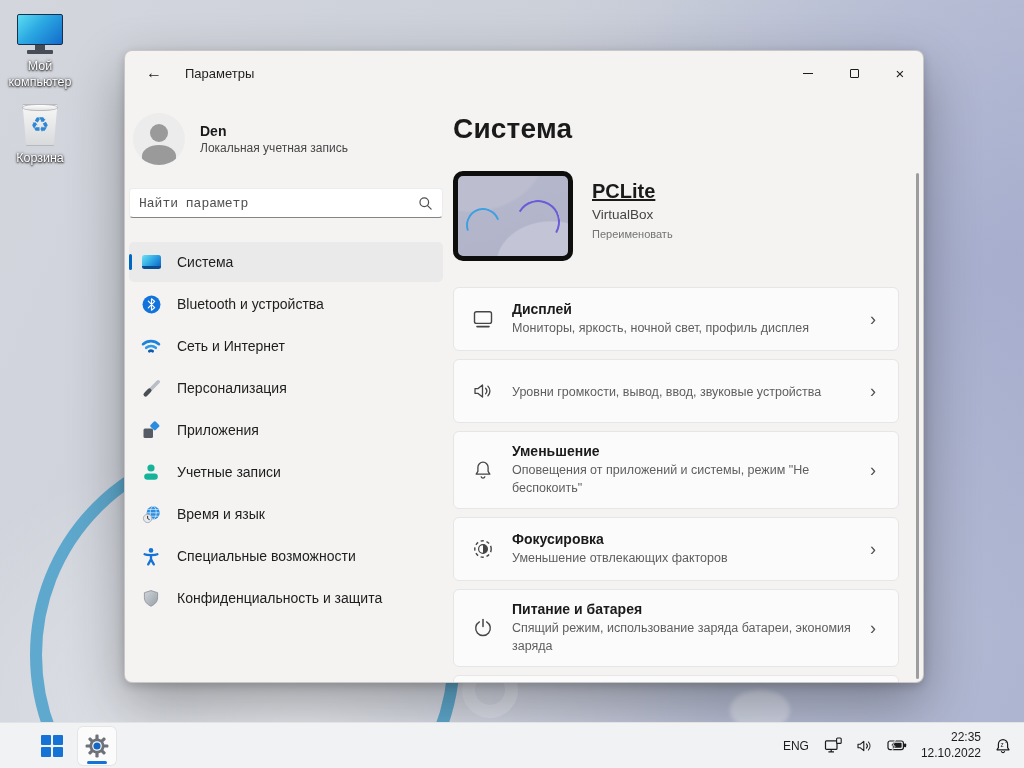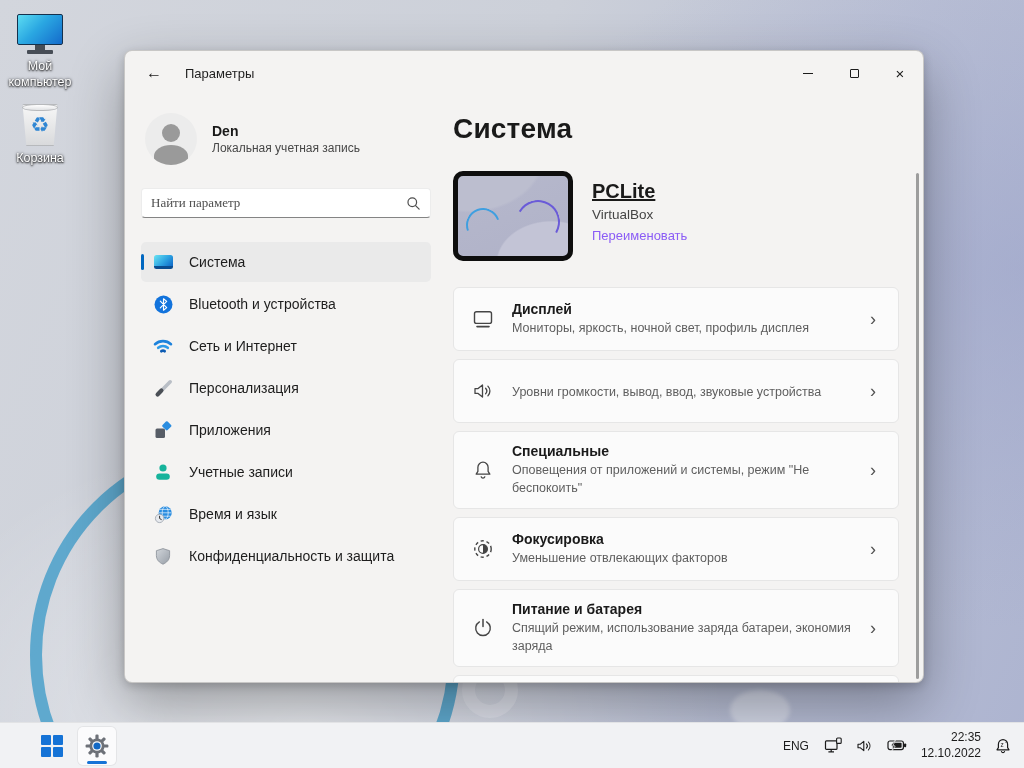--- a/index.html
+++ b/index.html
@@ -43,32 +43,32 @@
   .tb-title { margin-left:14px; font-size:13px; color:#1f1f1f; }
   .tb-controls { margin-left:auto; display:flex; height:100%; }
   .tb-btn { width:46px; height:100%; display:flex; align-items:center; justify-content:center; color:#1b1b1b; cursor:pointer; }
   .glyph-min { width:10px; height:1px; background:#1b1b1b; }
   .glyph-max { width:9px; height:9px; border:1px solid #1b1b1b; border-radius:1px; }
   .glyph-close { font-size:15px; line-height:1; }
 
   .win-body { position:absolute; top:44px; left:0; right:0; bottom:0; display:flex; }
 
   
-  .sidebar { width:322px; padding:0 16px; flex-shrink:0; }
+  .sidebar { width:322px; padding:0 4px; flex-shrink:0; }
   .user-row { margin-top:18px; display:flex; align-items:center; gap:15px; padding-left:4px; cursor:pointer; }
   .avatar { width:52px; height:52px; border-radius:50%; background:#ececec; position:relative; overflow:hidden; flex-shrink:0; }
   .avatar .head { position:absolute; left:17px; top:11px; width:18px; height:18px; border-radius:50%; background:#9a9a9a; }
   .avatar .body { position:absolute; left:9px; top:32px; width:34px; height:22px; border-radius:50% 50% 0 0; background:#9a9a9a; }
   .user-name { font-size:14px; font-weight:bold; color:#191919; }
   .user-sub { font-size:12px; color:#474747; margin-top:2px; }
 
   .searchbox { margin-top:23px; height:30px; background:#fff; border:1px solid #ececec; border-bottom:1px solid #848484;
     border-radius:4px; display:flex; align-items:center; padding:0 9px; }
   .searchbox input { flex:1; border:none; outline:none; font-size:13px; color:#1b1b1b; background:transparent;
-    font-family:Liberation Serif, serif; }
+    font-family:Liberation Mono, monospace; }
   .searchbox input::placeholder { color:#4f4f4f; opacity:1; }
 
   .nav { margin-top:24px; display:flex; flex-direction:column; gap:2px; }
   .nav-item { position:relative; height:40px; border-radius:5px; display:flex; align-items:center; gap:16px;
     padding:0 12px; cursor:pointer; }
   .nav-item.selected { background:#eaeaea; }
   .nav-item.selected .accent-pill { position:absolute; left:0; top:12px; bottom:12px; width:3px; border-radius:2px; background:#0067c0; }
   .nav-ico { width:20px; height:20px; display:flex; align-items:center; justify-content:center; flex-shrink:0; }
   .nav-lbl { font-size:14px; color:#1d1d1d; }
   .sys-mon { width:19px; height:14px; border-radius:2.5px; background:linear-gradient(135deg,#6ae4f2 0%,#2da3e2 55%,#0d66c6 100%);
@@ -82,21 +82,21 @@
     background:
       radial-gradient(90px 70px at 85% 110%, #c3c4d6 60%, rgba(195,196,214,0) 62%),
       radial-gradient(120px 90px at 10% -25%, #bcbecf 60%, rgba(188,190,207,0) 63%),
       linear-gradient(160deg,#b6b8cc,#b0b2c8); }
   .arc { position:absolute; border-radius:50%; border:2px solid transparent; }
   .arc.purple { width:44px; height:44px; right:8px; top:24px; border-top-color:#6a5bd8; border-right-color:#6a5bd8; transform:rotate(-15deg); }
   .arc.blue { width:34px; height:34px; left:8px; bottom:14px; border-top-color:#3f9fe0; border-left-color:#3f9fe0; transform:rotate(25deg); }
   .dev-info { padding-top:9px; }
   .dev-name { font-size:20px; font-weight:600; color:#1a1a1a;text-decoration:underline; }
   .dev-model { font-size:13.5px; color:#454545; margin-top:4px; }
-  .dev-rename { font-size:13px; color:#8b5cf6; margin-top:6px; cursor:pointer; }
+  .dev-rename { font-size:11px; color:#737373; margin-top:6px; cursor:pointer; }
 
   .cards { margin-top:26px; display:flex; flex-direction:column; gap:8px; }
   .card { background:#fbfbfb; border:1px solid #e6e6e6; border-radius:6px; display:flex; align-items:center;
     min-height:64px; padding:11px 8px 11px 0; cursor:pointer; }
   .card-ico { width:58px; display:flex; align-items:center; justify-content:center; flex-shrink:0; color:#454545; }
   .card-txt { flex:1; }
   .card-title { font-size:14px; color:#1a1a1a;font-weight:bold; }
   .card-desc { font-size:12.5px; color:#5e5e5e; margin-top:3px; line-height:1.4; max-width:362px; }
   .card-chev { width:34px; text-align:center; color:#525252; font-size:18px; flex-shrink:0; }
   .card.peek { min-height:10px; height:24px; padding:0; }
@@ -243,20 +243,31 @@
                 <path d="M4.8 7.8h12.8M5.8 4.4h10.8M5.8 11.2h10.8" stroke="rgba(255,255,255,.7)" stroke-width="0.9" fill="none"></path>
                 <circle cx="5.6" cy="13.4" r="4.2" fill="#e6e9ee" stroke="#9aa2ac" stroke-width="0.8"></circle>
                 <path d="M5.6 11.2v2.3l1.7 1" stroke="#333" stroke-width="1" fill="none" stroke-linecap="round"></path>
               </svg>
             </span>
             <span class="nav-lbl">Время и язык</span>
           </div>
           <div class="nav-item">
             <span class="nav-ico">
               <svg width="18" height="19" viewBox="0 0 18 19">
+                <circle cx="9" cy="3.4" r="2.3" fill="#1573d6"></circle>
+                <path d="M2.6 7.3c2.2 1.1 10.6 1.1 12.8 0" stroke="#1573d6" stroke-width="2.3" fill="none" stroke-linecap="round"></path>
+                <path d="M9 8.6v4" stroke="#1573d6" stroke-width="2.3" stroke-linecap="round"></path>
+                <path d="M9 12.4l-2.8 5M9 12.4l2.8 5" stroke="#1573d6" stroke-width="2.3" fill="none" stroke-linecap="round"></path>
+              </svg>
+            </span>
+            <span class="nav-lbl">Специальные возможности</span>
+          </div>
+          <div class="nav-item">
+            <span class="nav-ico">
+              <svg width="18" height="19" viewBox="0 0 18 19">
                 <defs>
                     <linearGradient id="shg" x1="0" y1="0" x2="1" y2="1">
                   <stop offset="0" stop-color="#d2d6db"></stop>
                       <stop offset="1" stop-color="#979ea7"></stop>
                     </linearGradient>
                   </defs>
                 <path d="M9 1.6l6.6 2.1v4.9c0 4.3-3 7-6.6 8.6C5.4 15.6 2.4 12.9 2.4 8.6V3.7z" fill="url(#shg)" stroke="#868d96" stroke-width="0.8"></path>
               </svg>
             </span>
             <span class="nav-lbl">Конфиденциальность и защита</span>
@@ -309,21 +320,21 @@
           </div>
 
           <div class="card">
             <span class="card-ico">
               <svg width="24" height="24" viewBox="0 0 24 24">
                   <path d="M12 4.2a5.1 5.1 0 00-5.1 5.1v4l-1.7 2.9h13.6l-1.7-2.9v-4A5.1 5.1 0 0012 4.2z" fill="none" stroke="currentColor" stroke-width="1.3" stroke-linejoin="round"></path>
                   <path d="M10.2 18.8a1.9 1.9 0 003.6 0" fill="none" stroke="currentColor" stroke-width="1.3" stroke-linecap="round"></path>
                 </svg>
             </span>
             <span class="card-txt">
-              <div class="card-title">Специальные</div>
+              <div class="card-title">Уменьшение</div>
               <div class="card-desc">Оповещения от приложений и системы, режим "Не беспокоить"</div>
             </span>
             <span class="card-chev">›</span>
           </div>
 
           <div class="card">
             <span class="card-ico">
               <svg width="24" height="24" viewBox="0 0 24 24">
                   <circle cx="12" cy="12" r="8.2" fill="none" stroke="currentColor" stroke-width="1.4" stroke-dasharray="3.2 2.8"></circle>
                   <circle cx="12" cy="12" r="4.4" fill="none" stroke="currentColor" stroke-width="1.2"></circle>

